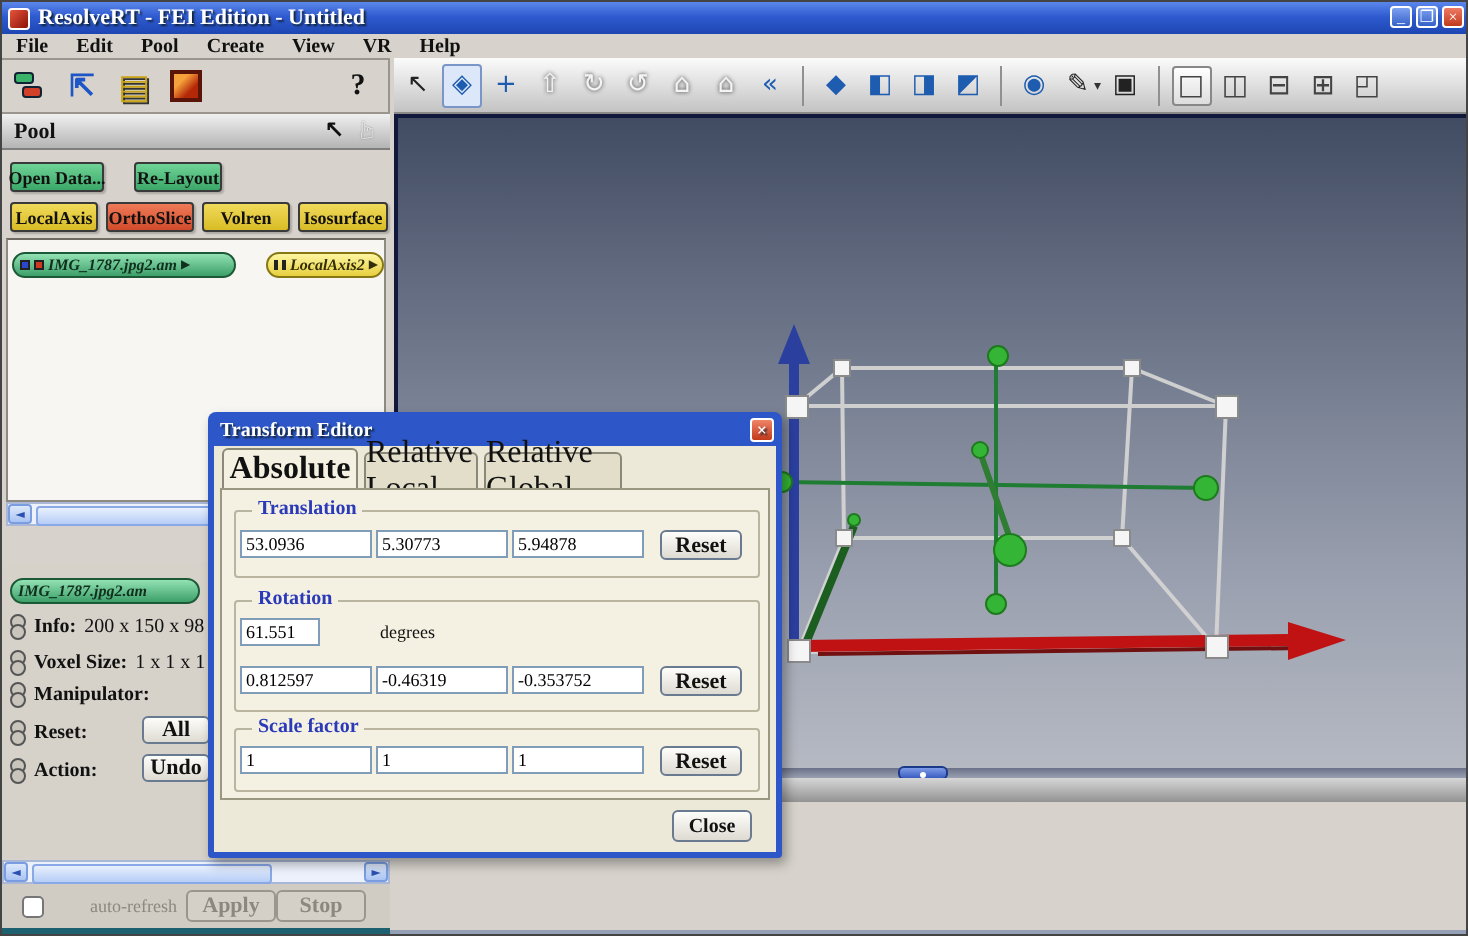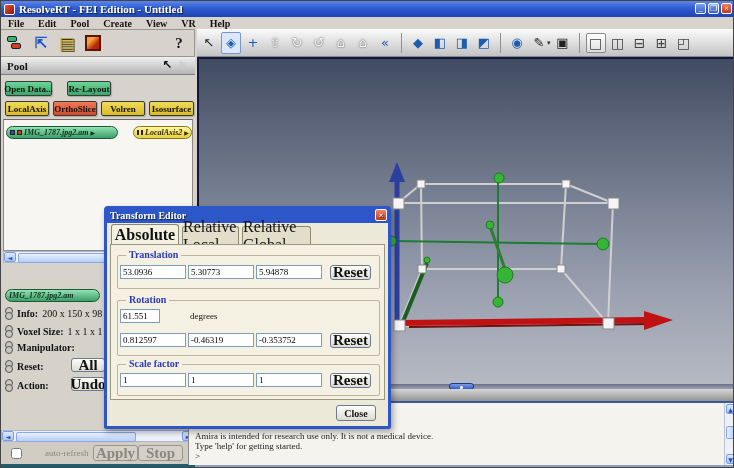--- a/index.html
+++ b/index.html
@@ -109,21 +109,21 @@
   .props-body{left:0;top:280px;width:194px;height:148px;background:#d6d2ca}
   .prow{position:absolute;left:4px;display:flex;align-items:center;font-size:10px}
   .linkicon{width:7px;height:13px;position:relative;margin-right:5px;flex:none}
   .linkicon::before,.linkicon::after{content:"";position:absolute;left:0;width:6px;
     height:6px;border:1px solid #555;border-radius:50%;background:#c9c5bd}
   .linkicon::before{top:0}
   .linkicon::after{top:5px}
   .plabel{font-weight:bold;white-space:nowrap}
   .pvalue{margin-left:4px;white-space:nowrap}
   .xp-btn{background:linear-gradient(180deg,#fdfdfa,#dedbd2);
-    border:1px solid #6a7a90;border-radius:3px;font-size:15px;font-weight:bold;
+    border:1px solid #6a7a90;border-radius:3px;font-size:11px;font-weight:bold;
     display:flex;align-items:center;justify-content:center;cursor:pointer;
     font-family:"Liberation Serif",serif}
   .disabled-text{color:#8b887f}
 
   .bottom-controls{left:0;top:441px;width:194px;height:22px;background:#d0ccc4;
     display:flex;align-items:center}
   .checkbox{width:11px;height:11px;background:#fff;border:1px solid #8a8a8a;
     margin-left:10px}
   .teal-strip{left:0;top:463px;width:194px;height:5px;background:#1d6070}
 
@@ -386,32 +386,20 @@
         <circle cx="299" cy="243" r="5"></circle>
         <circle cx="291" cy="166" r="4"></circle>
         <circle cx="228" cy="201" r="3"></circle>
       </g>
     </svg>
   </div>
   <div class="abs vslider-track"></div>
   <div class="abs vslider-handle"></div>
   <div class="abs splitter"></div>
 
-  <div class="abs console">
-    <div class="console-text">
-      <div>Amira is intended for research use only. It is not a medical device.</div>
-      <div>Type 'help' for getting started.</div>
-      <div>&gt;</div>
-    </div>
-    <div class="vscroll">
-      <span class="sarrow" style="width:9px;margin:1px 0 0 1px">▲</span>
-      <span class="vthumb" style="bottom:26px"></span>
-      <span class="sarrow" style="width:9px;position:absolute;bottom:1px;left:1px">▼</span>
-    </div>
-  </div>
   <div class="abs bottom-strip"></div>
 
   <div class="abs dialog">
     <div class="dlg-title">
       <span>Transform Editor</span>
       <span class="dlg-close">×</span>
     </div>
     <div class="dlg-body">
       <div class="tab active" style="left:4px;width:68px">Absolute</div>
       <div class="tab" style="left:75px;width:57px">Relative Local</div>

